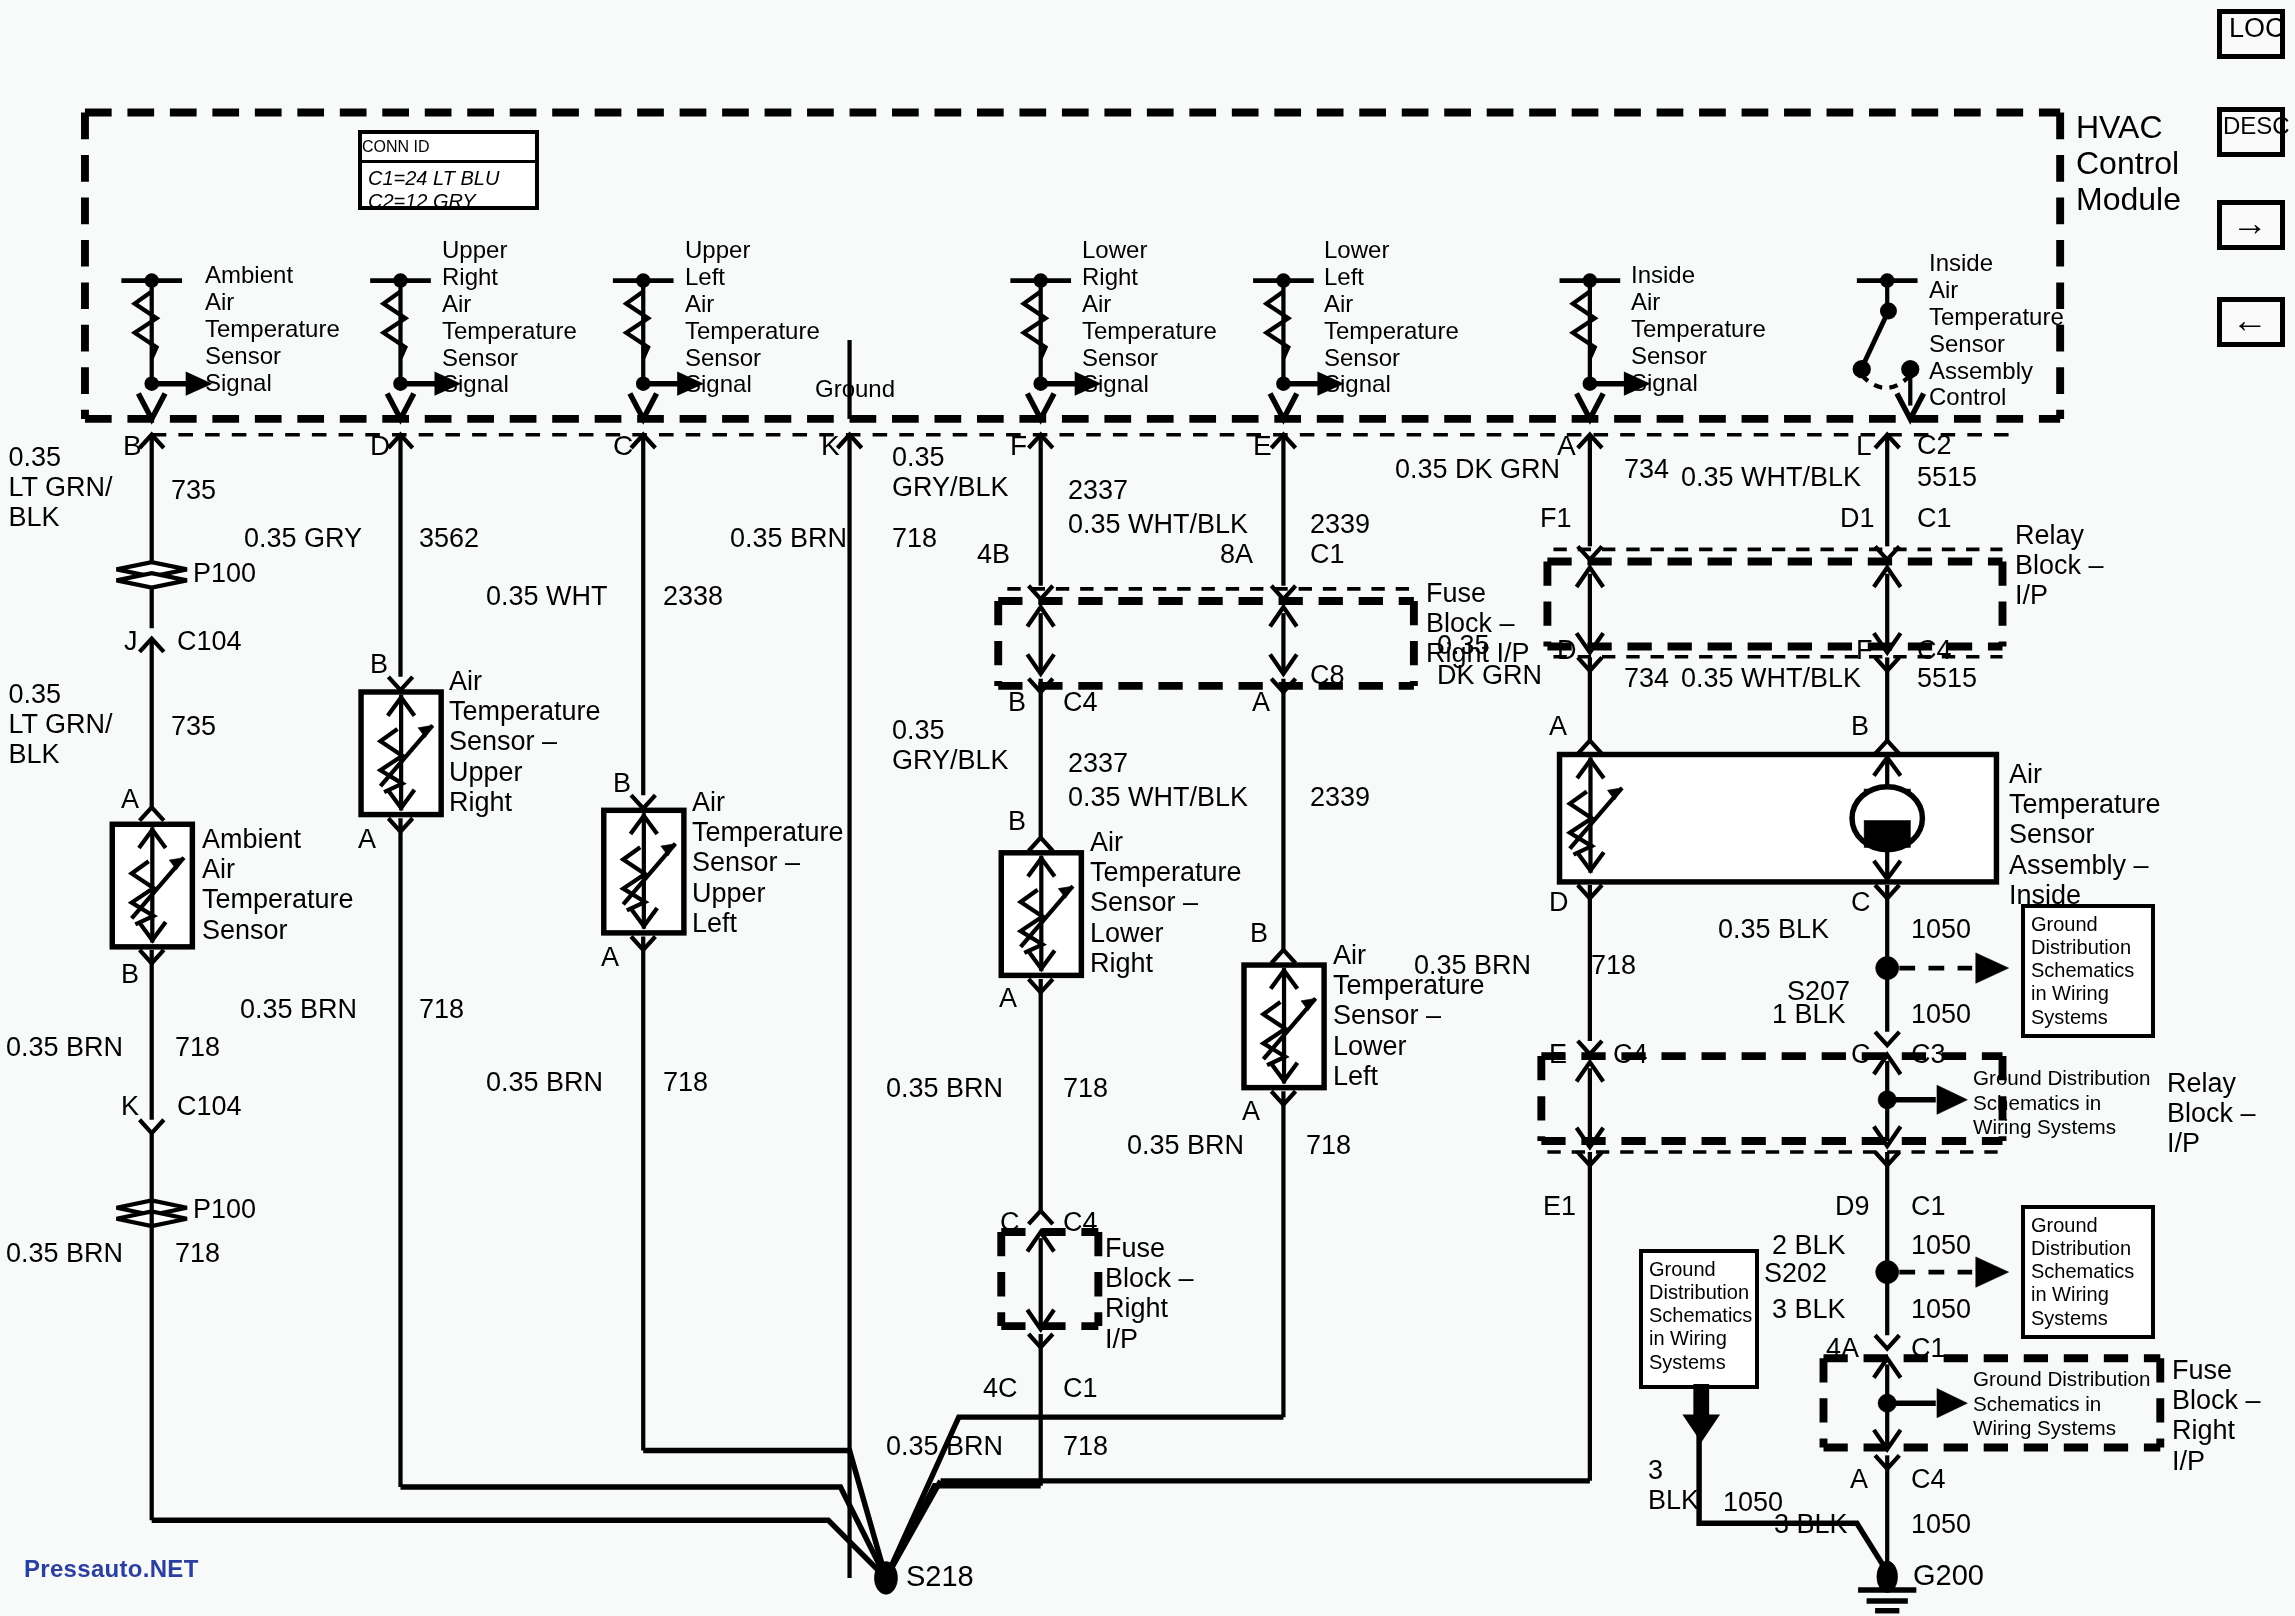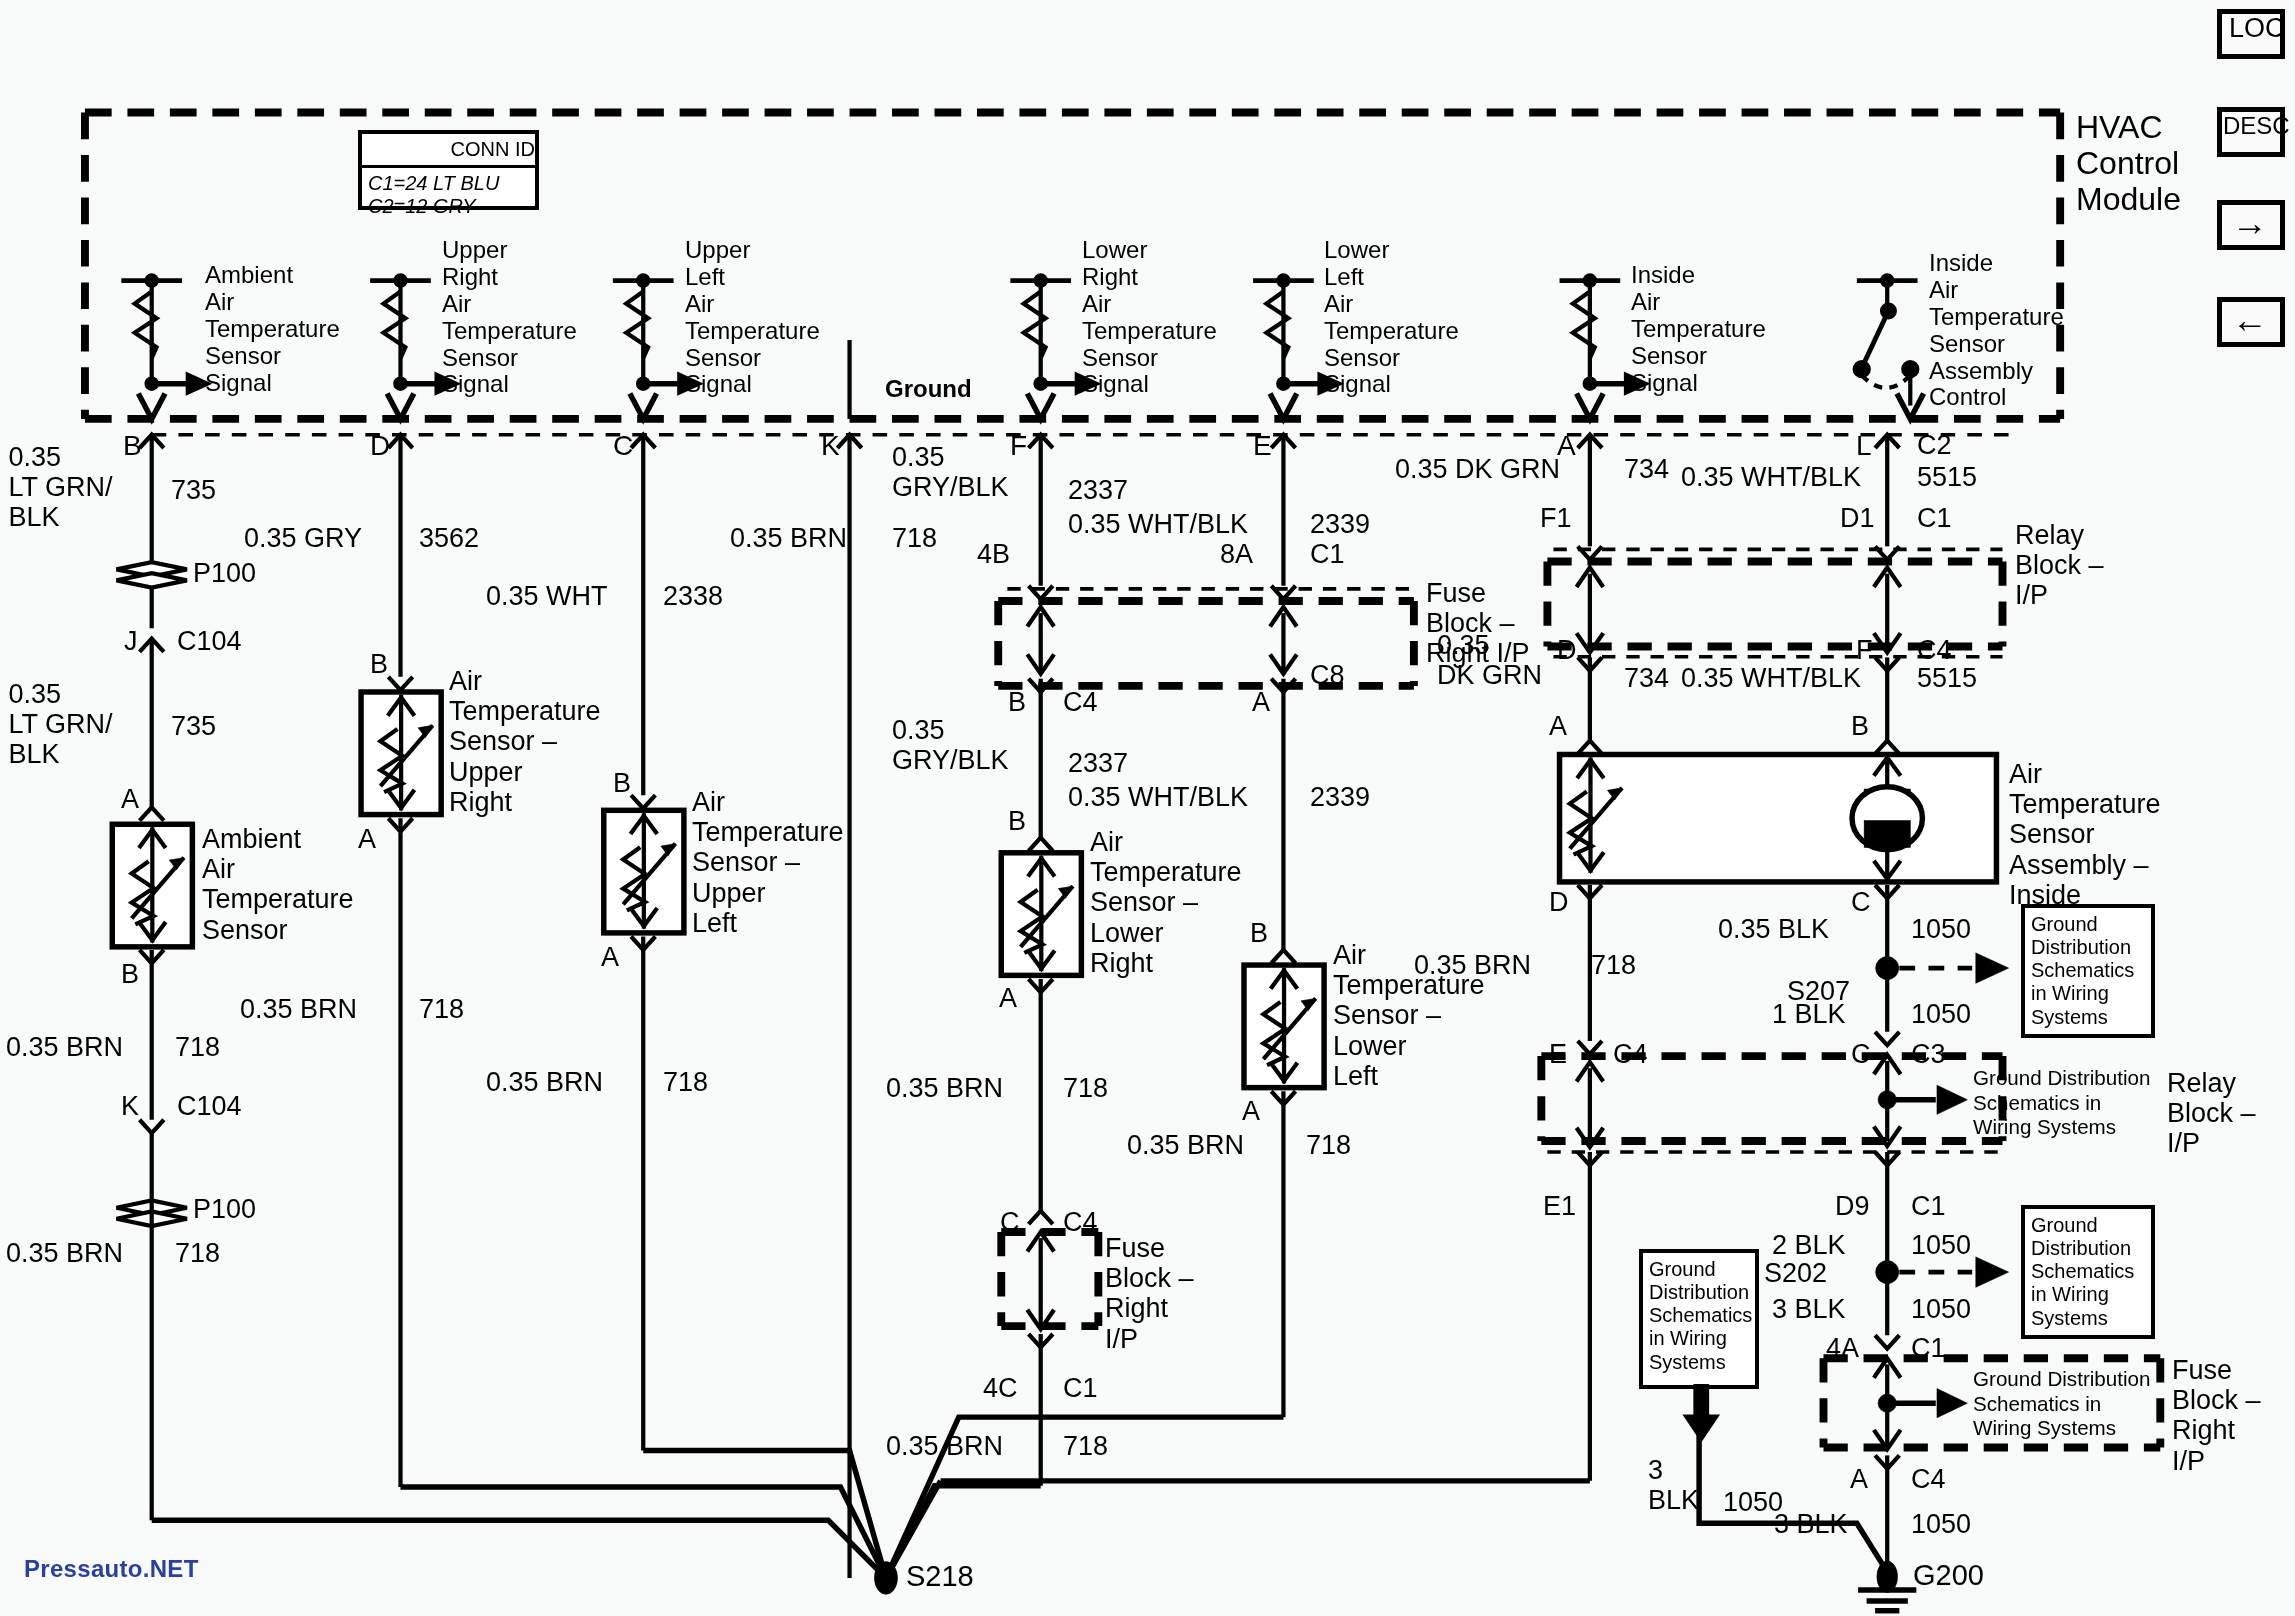--- a/index.html
+++ b/index.html
@@ -10,21 +10,21 @@
   .t34{font-size:20.6px;}
   .t40{font-size:24px;}
   .t44{font-size:27px;}
   .t46{font-size:28px;}
   .t48{font-size:29px;}
   .t52{font-size:32px;}
   .wm{color:#2b3f9e;font-weight:bold;font-size:24px;letter-spacing:0.3px;}
   .navbtn{position:absolute;border:5.5px solid #000;background:#fafafa;box-sizing:border-box;}
   .navtxt{position:absolute;font-size:27px;font-weight:400;color:#000;}
   .connbox{position:absolute;border:4.2px solid #000;background:#fff;box-sizing:border-box;}
-  .connhdr{border-bottom:3.6px solid #000;text-align:right;font-size:20px;padding:3.6px 0 4.9px 0;}
+  .connhdr{border-bottom:3.6px solid #000;text-align:left;font-size:16px;padding:3.6px 0 4.9px 0;}
   .connbody{font-size:20px;padding:3.6px 6px 4.9px 6px;line-height:1.16;font-style:italic;}
   .gdbox{position:absolute;border:4.2px solid #000;background:#fff;box-sizing:border-box;font-size:20px;line-height:1.16;padding:4.9px 6px;}
 </style>
 </head>
 <body>
 
 <div id="stage">
 
   <svg id="svgroot" viewBox="0 0 3782 2664">
     <defs>
@@ -372,21 +372,21 @@
 Air
 Temperature
 Sensor
 Signal</div>
   <div class="lbl t40" style="left:685px;top:237px;">Upper
 Left
 Air
 Temperature
 Sensor
 Signal</div>
-  <div class="lbl t40" style="left:885px;top:376px;font-weight:bold;">Ground</div>
+  <div class="lbl t40" style="left:815px;top:376px;">Ground</div>
   <div class="lbl t40" style="left:1082px;top:237px;">Lower
 Right
 Air
 Temperature
 Sensor
 Signal</div>
   <div class="lbl t40" style="left:1324px;top:237px;">Lower
 Left
 Air
 Temperature

